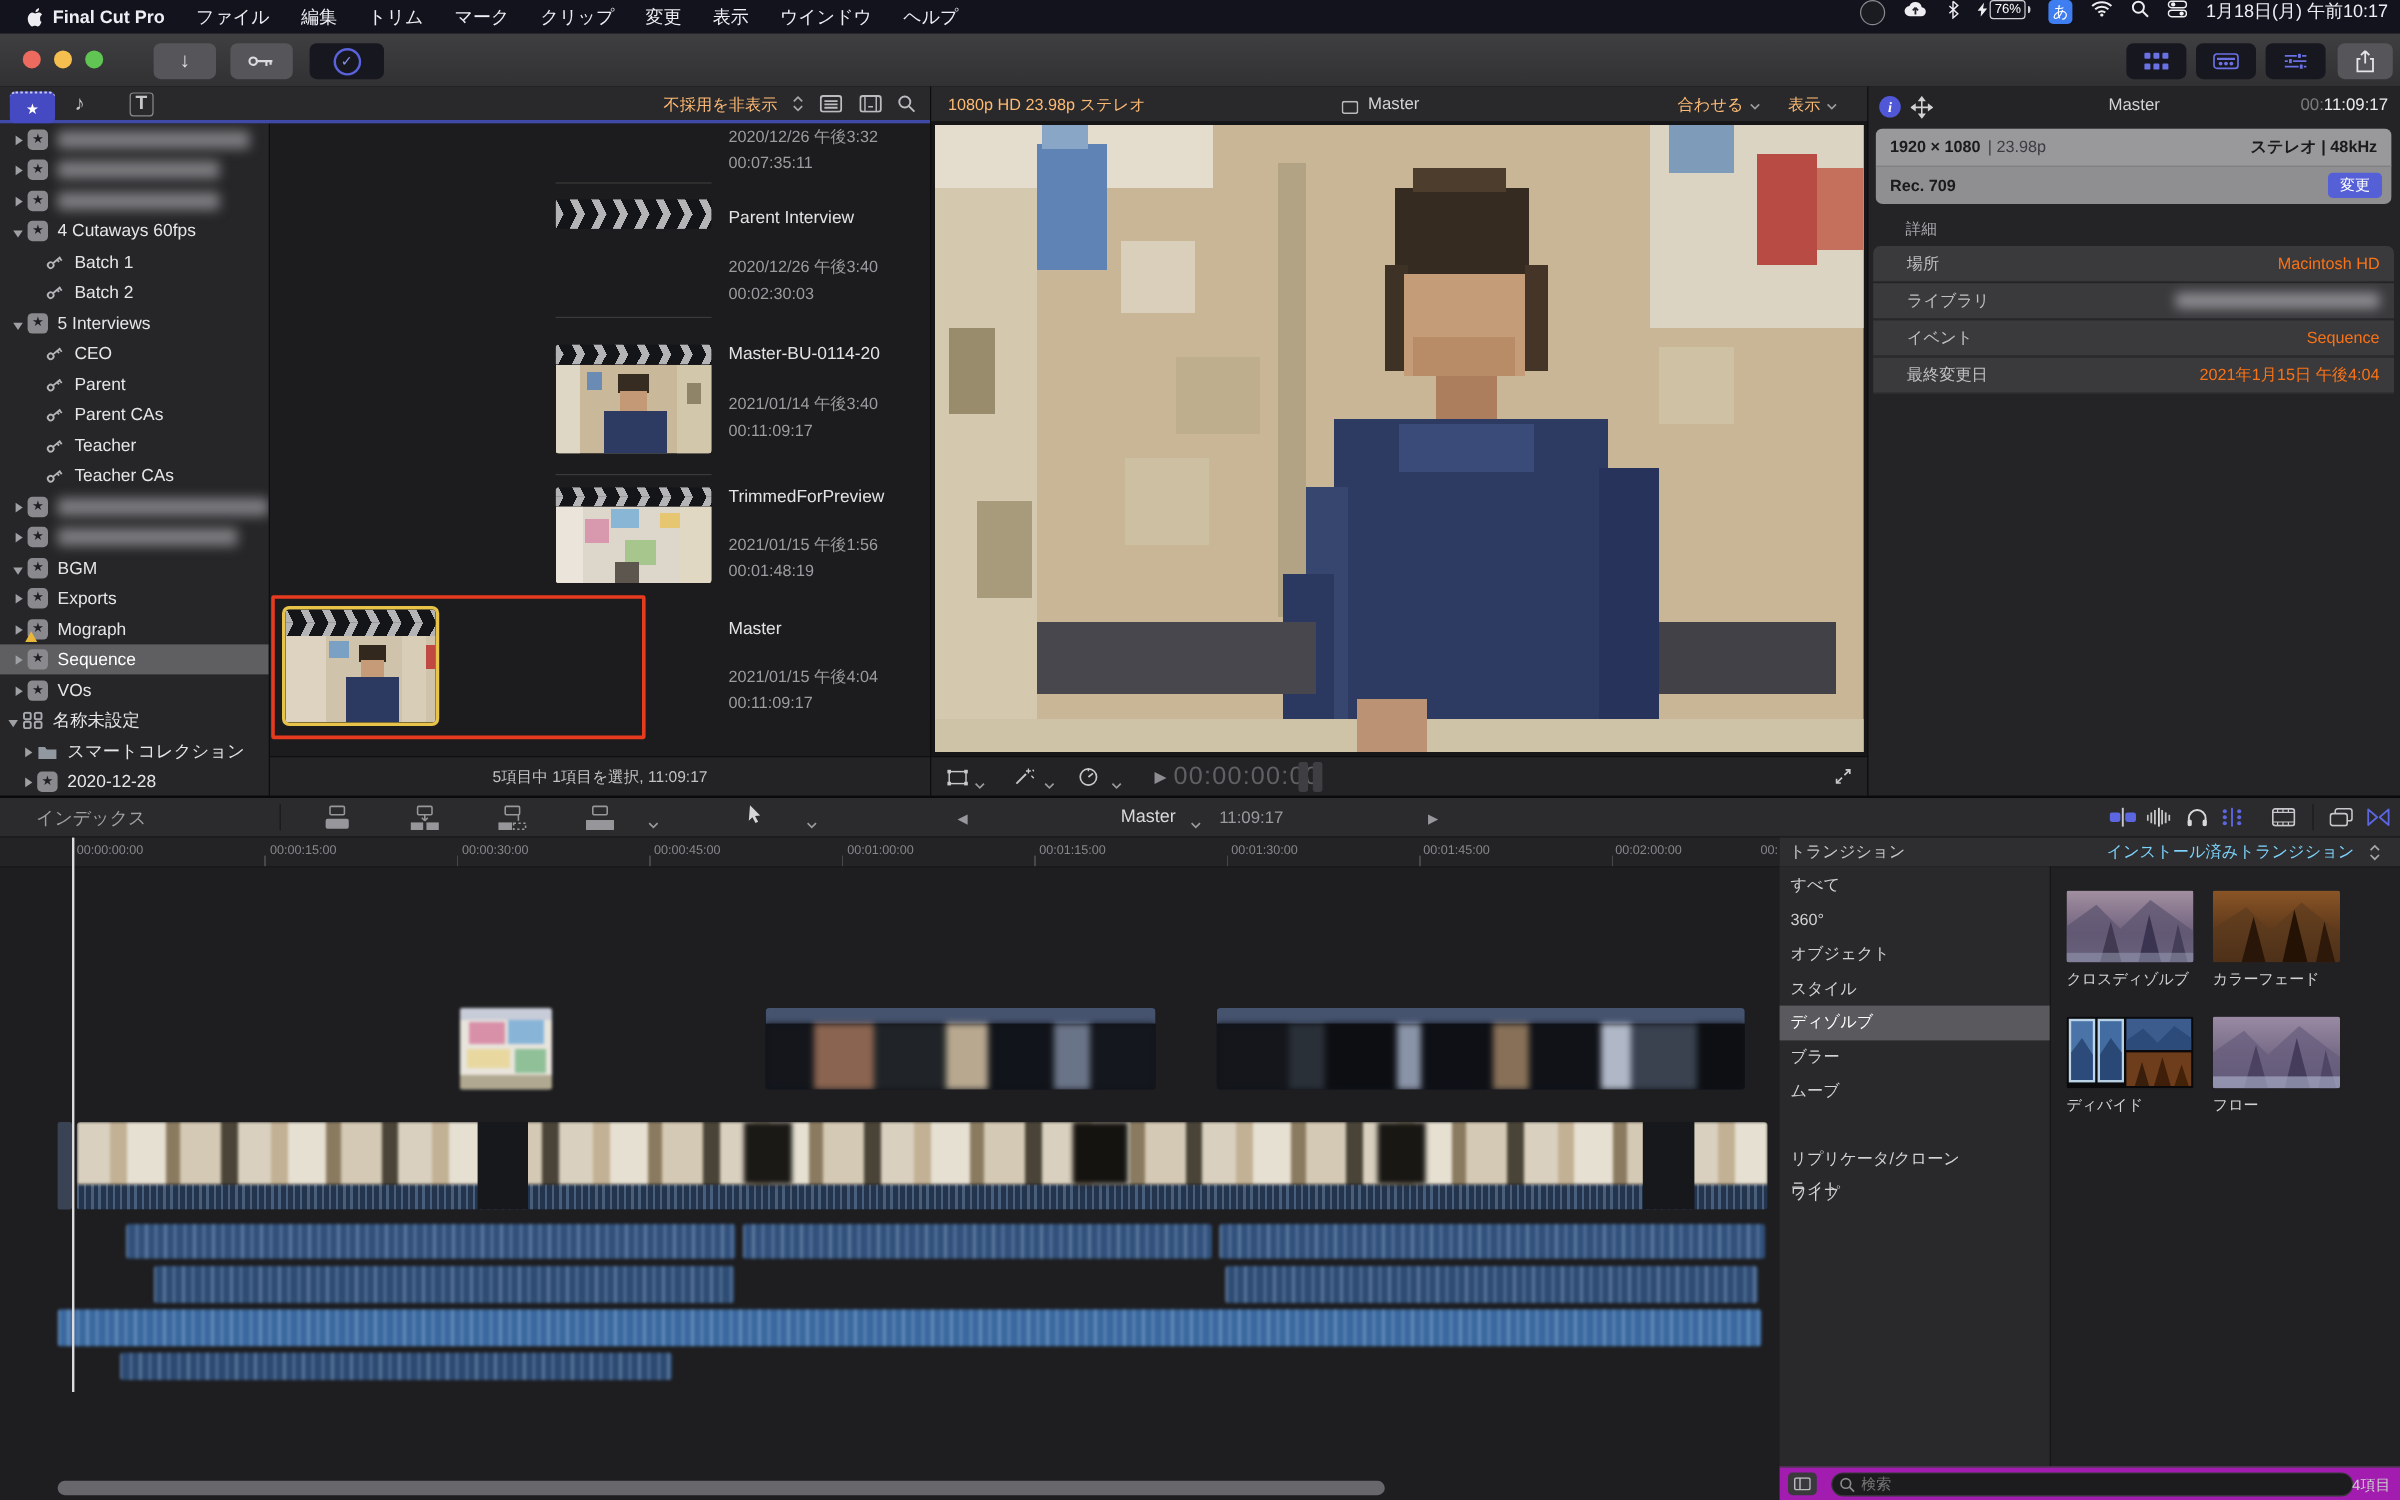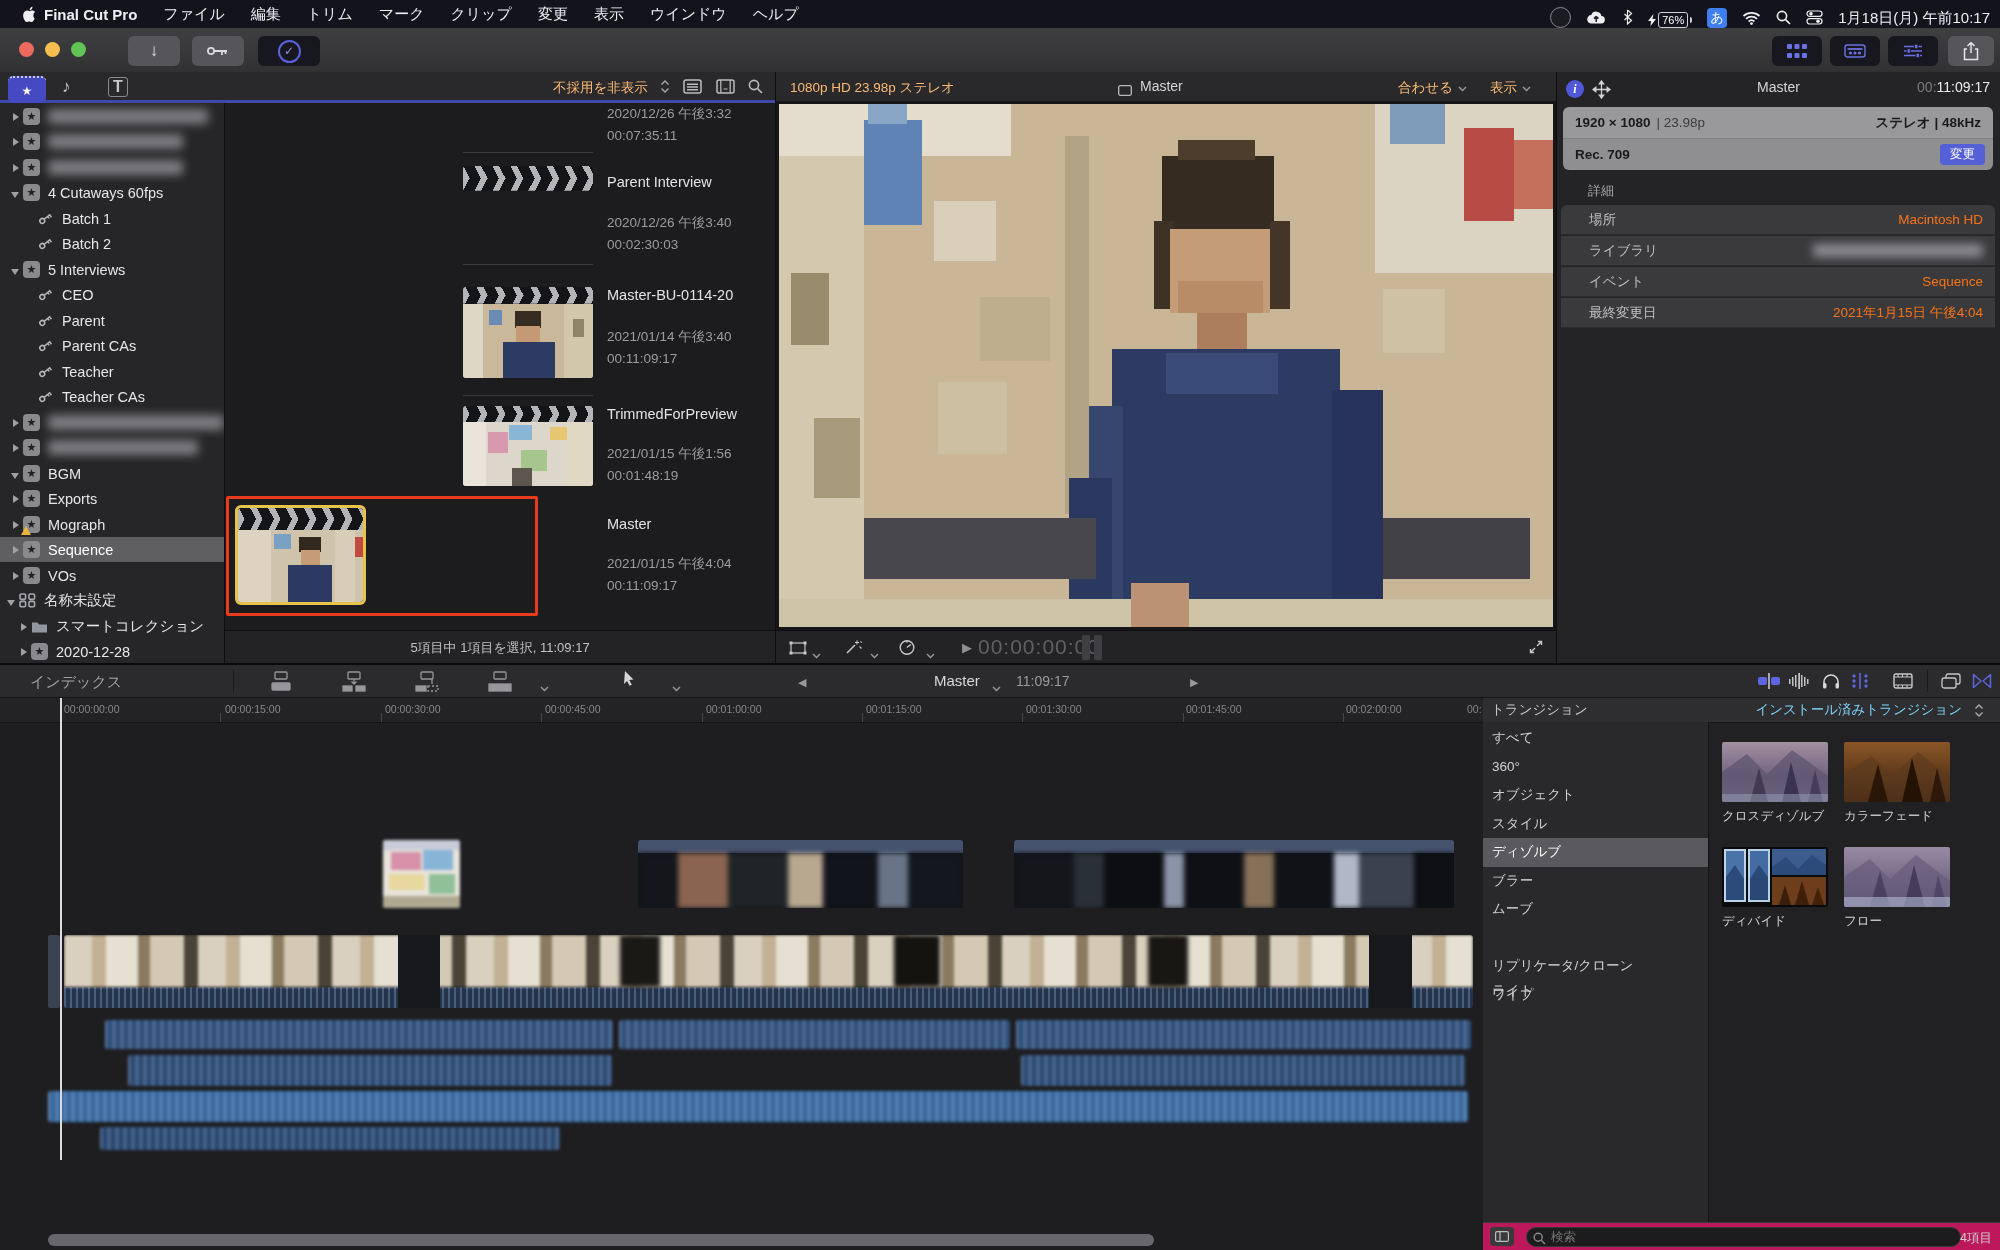--- a/index.html
+++ b/index.html
@@ -5,21 +5,21 @@
   html,body{margin:0;padding:0;background:#000;}
   #app{position:relative;width:2000px;height:1250px;background:#1e1e20;overflow:hidden;
        font-family:"Liberation Sans","DejaVu Sans",sans-serif;-webkit-font-smoothing:antialiased;}
   .a{position:absolute;}
   .tx{position:absolute;white-space:nowrap;}
   .fx{display:flex;align-items:center;}
   
   #menubar{left:0;top:0;width:2000px;height:28px;background:#13131d;color:#edeff4;font-size:15px;}
   #menubar .mi{margin-left:26px;}
   #menubar .app{font-weight:bold;margin-left:22px;}
-  #mright{position:absolute;right:10px;top:0;height:28px;gap:15px;display:flex;align-items:flex-end;color:#edeff4;}
+  #mright{position:absolute;right:10px;top:0;height:28px;gap:15px;display:flex;align-items:flex-start;color:#edeff4;}
   .batt{display:flex;align-items:center;gap:2px;}
   .battbody{border:1px solid #cfd0d4;border-radius:3px;padding:0 3px;font-size:11px;line-height:14px;color:#fff;}
   .battnub{width:2px;height:6px;background:#cfd0d4;border-radius:0 2px 2px 0;}
   .ime{width:20px;height:20px;background:#3f7ef0;border-radius:4px;color:#fff;font-size:13px;text-align:center;line-height:20px;}
   .ccirc{width:19px;height:19px;border-radius:50%;background:#1b1b22;border:1.5px solid #8b8b90;}
   
   #titlebar{left:0;top:28px;width:2000px;height:44px;background:linear-gradient(#3f3f41,#313133);border-bottom:1px solid #141416;}
   .tl{width:15px;height:15px;border-radius:50%;display:inline-block;}
   .tbbtn{position:absolute;top:36px;height:30px;border-radius:6px;background:#56565a;display:flex;align-items:center;justify-content:center;}
   .tbbtn.dark{background:#17171f;}
@@ -810,21 +810,21 @@
         <rect width="106" height="60" fill="url(#g3)"></rect>
         <path d="M0 30L26 12 46 32 72 8 106 34V60H0z" fill="#665d7c" opacity="0.7"></path>
         <path d="M26 60L36 24l10 36z" fill="#4a4260"></path>
         <path d="M60 60L70 18l11 42z" fill="#443c5a"></path>
         <path d="M88 60L94 28l9 32z" fill="#4e4664"></path>
         <rect y="50" width="106" height="10" fill="#b0b8d0" opacity="0.6"></rect>
       </svg></div>
   <div class="tlabel" style="left:1722px;top:913px">ディバイド</div>
   <div class="tlabel" style="left:1844px;top:913px">フロー</div>
 
-  <div class="a" style="left:1483px;top:1222px;width:517px;height:28px;background:#be185d;border-top:1px solid #3c3c3f">
+  <div class="a" style="left:1483px;top:1222px;width:517px;height:28px;background:#a21caf;border-top:1px solid #3c3c3f">
     <span class="a" style="left:7px;top:4px;width:24px;height:19px;background:#3a3a3d;border-radius:4px;display:flex;align-items:center;justify-content:center">
         <svg width="14" height="11">
           <g stroke="#bcbcc0" stroke-width="1.2" fill="none">
             <rect x="0.6" y="0.6" width="12.8" height="9.8" rx="1.5"></rect>
             <path d="M5 0.6v9.8"></path>
           </g>
         </svg>
       </span>
     <span class="a" style="left:50px;top:8px;z-index:2"><svg width="13" height="13">
           <circle cx="5.2" cy="5.2" r="4" fill="none" stroke="#8a8a8e" stroke-width="1.4"></circle>

